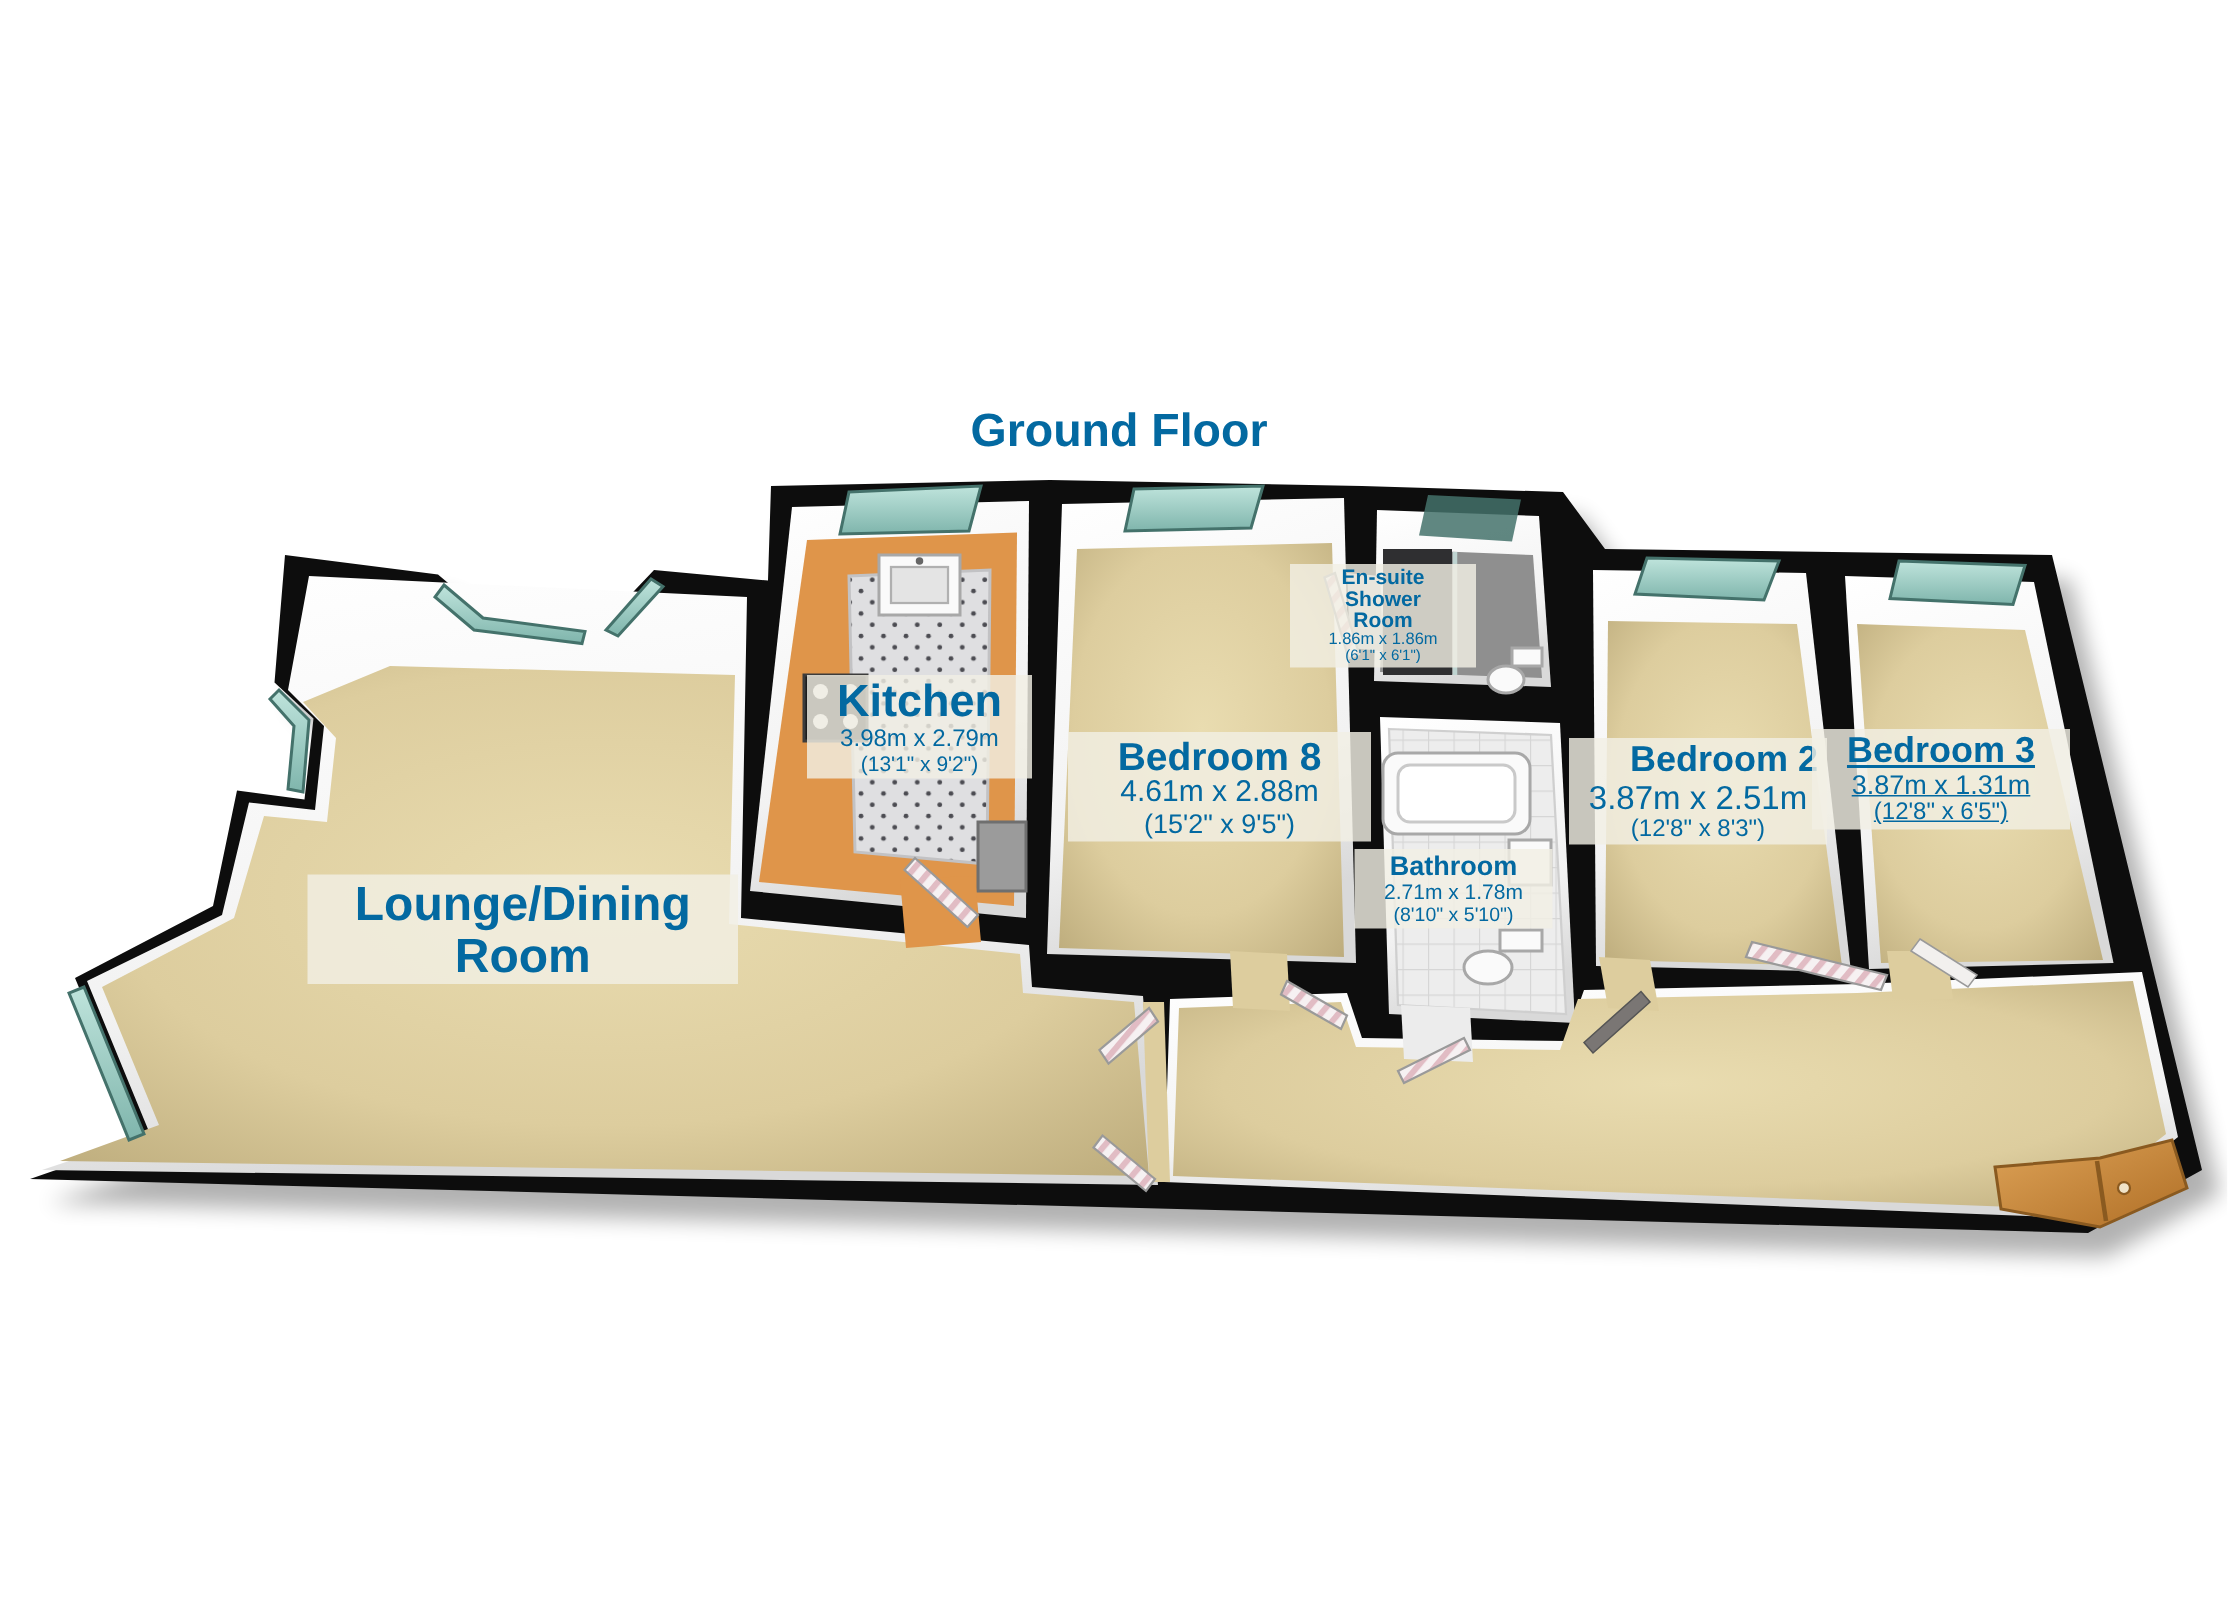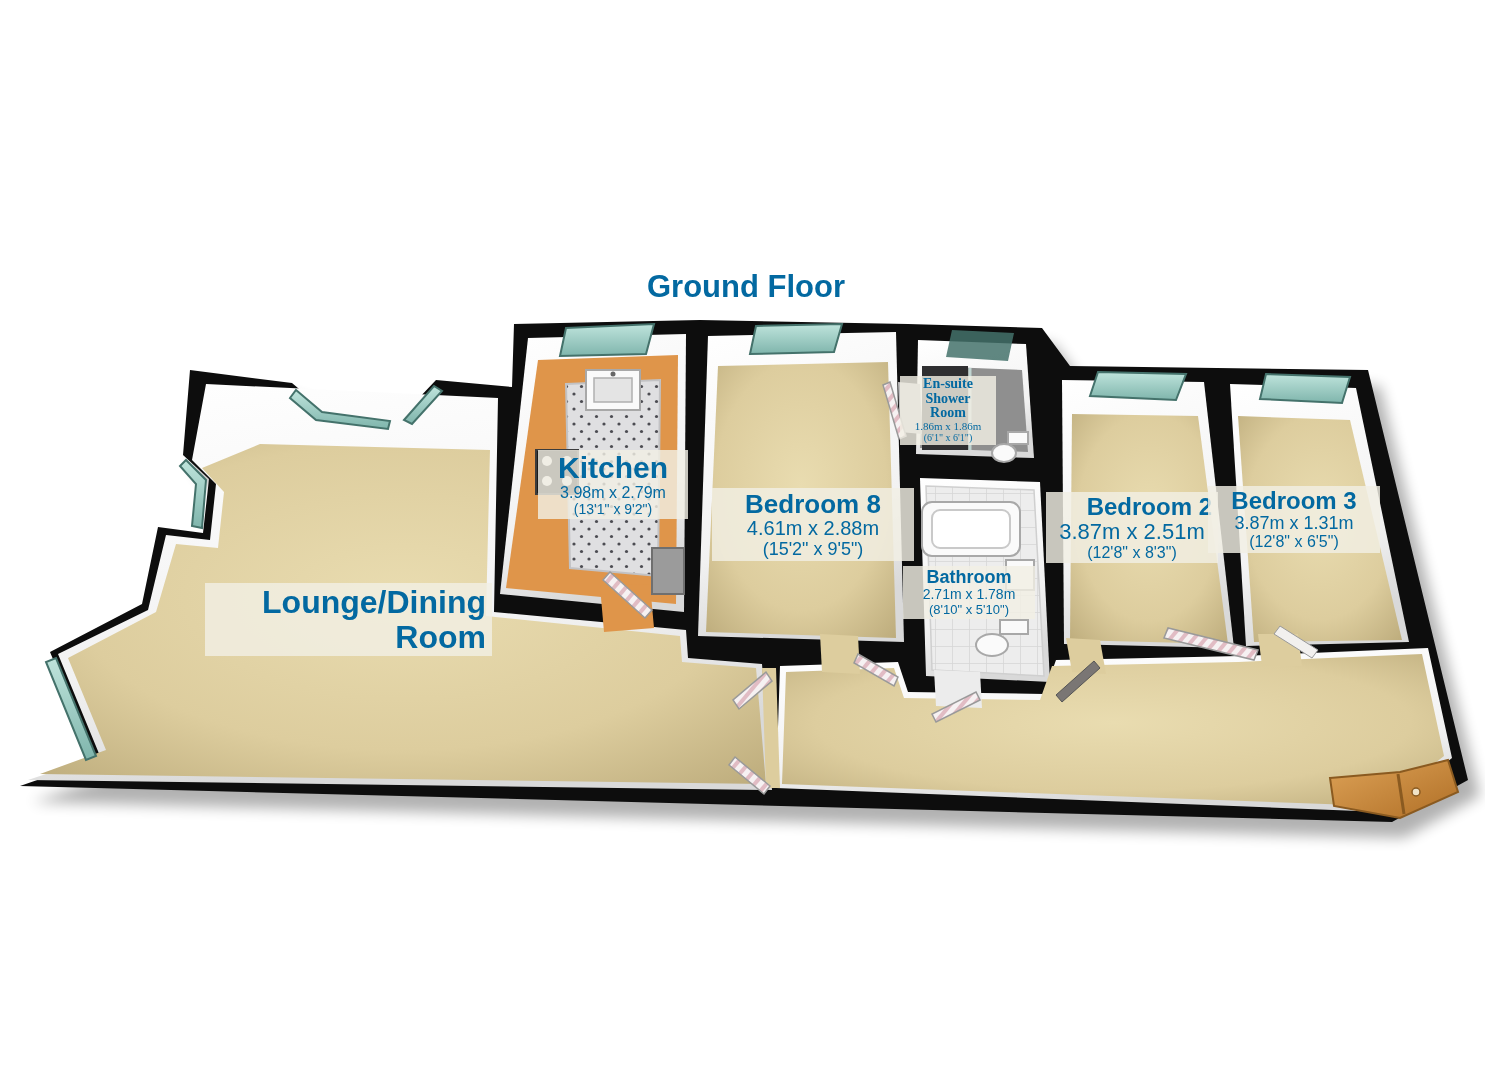--- a/index.html
+++ b/index.html
@@ -22,32 +22,32 @@
   .leafPlain{fill:#f2f0ee;stroke:#9a9a9a;stroke-width:1;}
   .fixWhite{fill:#fafafa;stroke:#a8a8a8;stroke-width:2;}
   .fixInner{fill:#ffffff;stroke:#c9c9c9;stroke-width:2;}
   .wood{fill:url(#woodGrad);stroke:#8a5a20;stroke-width:2;}
 
   
   .lbl{position:absolute;text-align:center;color:#0369a1;
        background:var(--label_bg_rgba);padding:2px 6px;line-height:1.08;}
   .lbl .nm{font-weight:bold;}
   .t-title{left:575px;top:268px;width:330px;font-size:31px;font-weight:bold;background:transparent;}
-  .t-lounge{left:205px;top:583px;width:275px;font-size:32px;text-align:right;}
+  .t-lounge{left:205px;top:583px;width:275px;font-size:32px;}
   .t-kitchen{left:538px;top:450px;width:138px;}
   .t-kitchen .nm{font-size:30px;} .t-kitchen .dm{font-size:16px;} .t-kitchen .di{font-size:14px;}
   .t-bed1{left:712px;top:488px;width:190px;}
   .t-bed1 .nm{font-size:26px;} .t-bed1 .dm{font-size:20px;text-align:center;} .t-bed1 .di{font-size:18px;}
-  .t-ensuite{left:900px;top:376px;width:92px;padding:1px 2px;font-family:Liberation Serif, serif;}
+  .t-ensuite{left:860px;top:376px;width:92px;padding:1px 16px;}
   .t-ensuite .nm{font-size:14px;line-height:1.05;} .t-ensuite .dm{font-size:11px;} .t-ensuite .di{font-size:10px;}
   .t-bath{left:903px;top:566px;width:120px;}
   .t-bath .nm{font-size:18px;} .t-bath .dm{font-size:14px;} .t-bath .di{font-size:13px;}
   .t-bed2{left:1046px;top:492px;width:160px;}
   .t-bed2 .nm{font-size:24px;text-align:right;} .t-bed2 .dm{font-size:22px;} .t-bed2 .di{font-size:16px;}
-  .t-bed3{left:1208px;top:486px;width:160px;}
+  .t-bed3{left:1208px;top:486px;width:160px;text-decoration:underline;}
   .t-bed3 .nm{font-size:24px;} .t-bed3 .dm{font-size:18px;} .t-bed3 .di{font-size:16px;}
   .t-hall{left:972px;top:722px;width:130px;font-size:25px;}
 </style>
 </head>
 <body>
 
 <div id="stage">
 
 <svg id="planSvg" viewBox="0 0 1485 1080">
   <defs>

